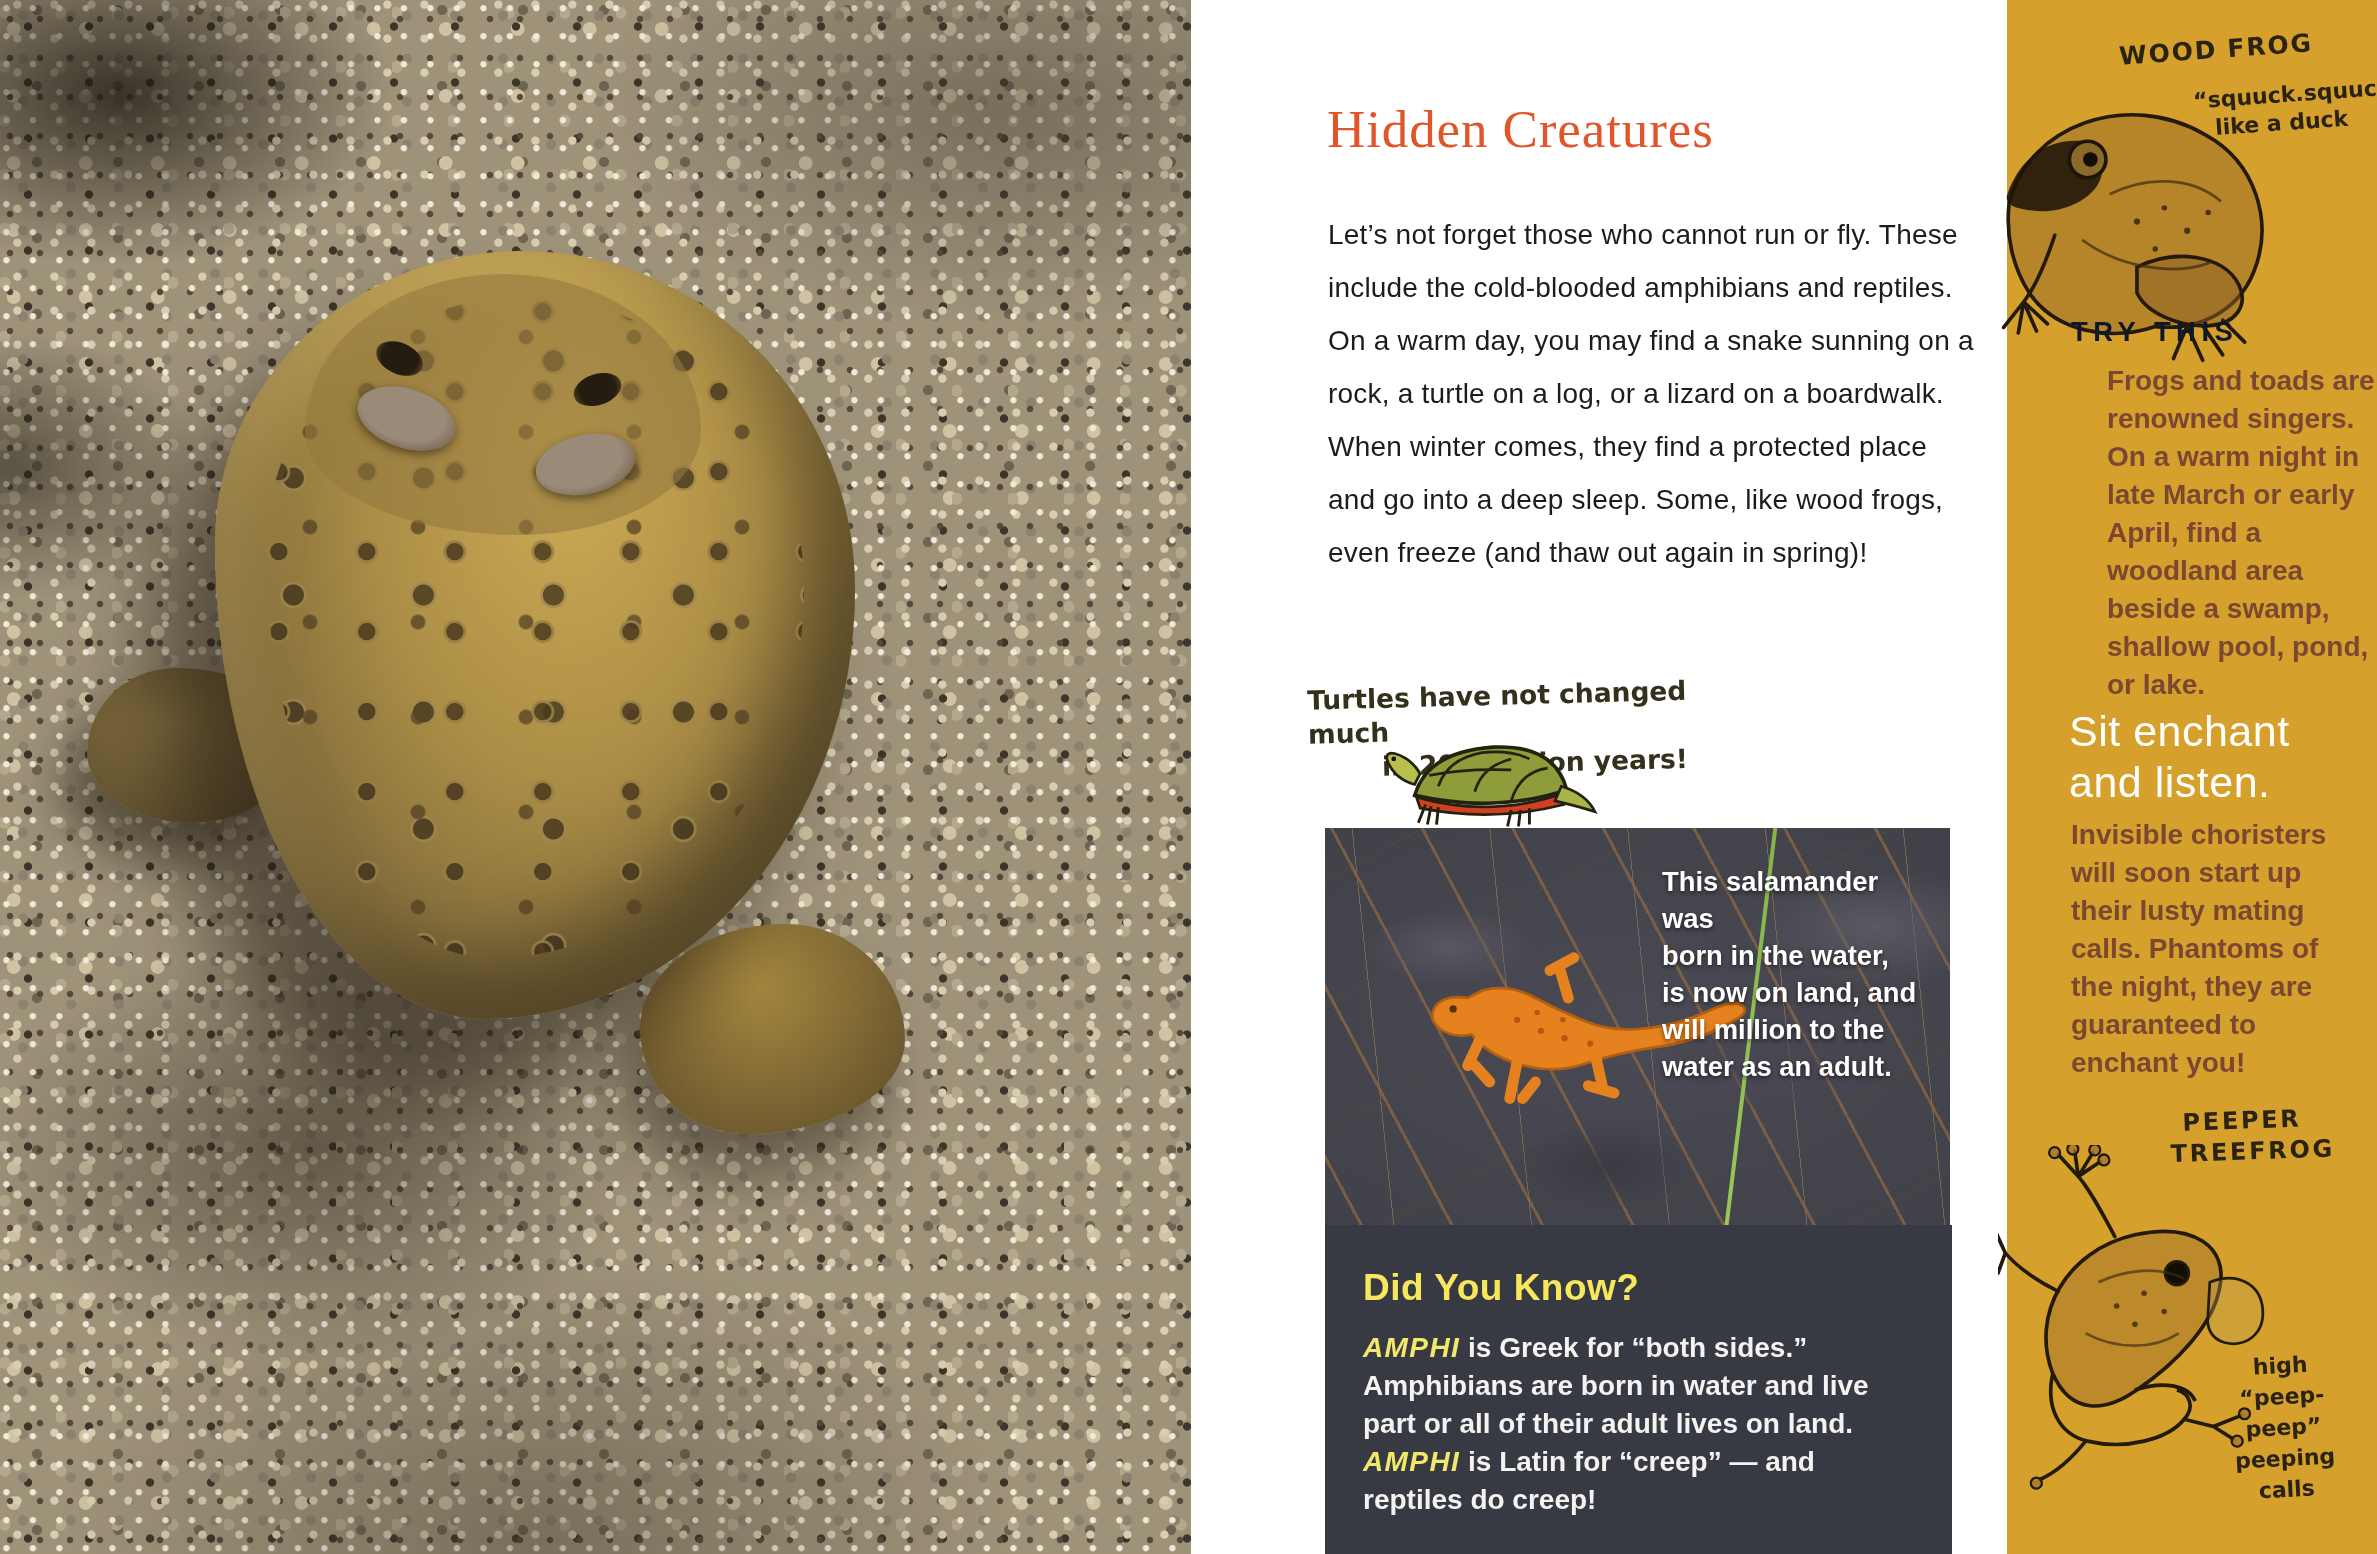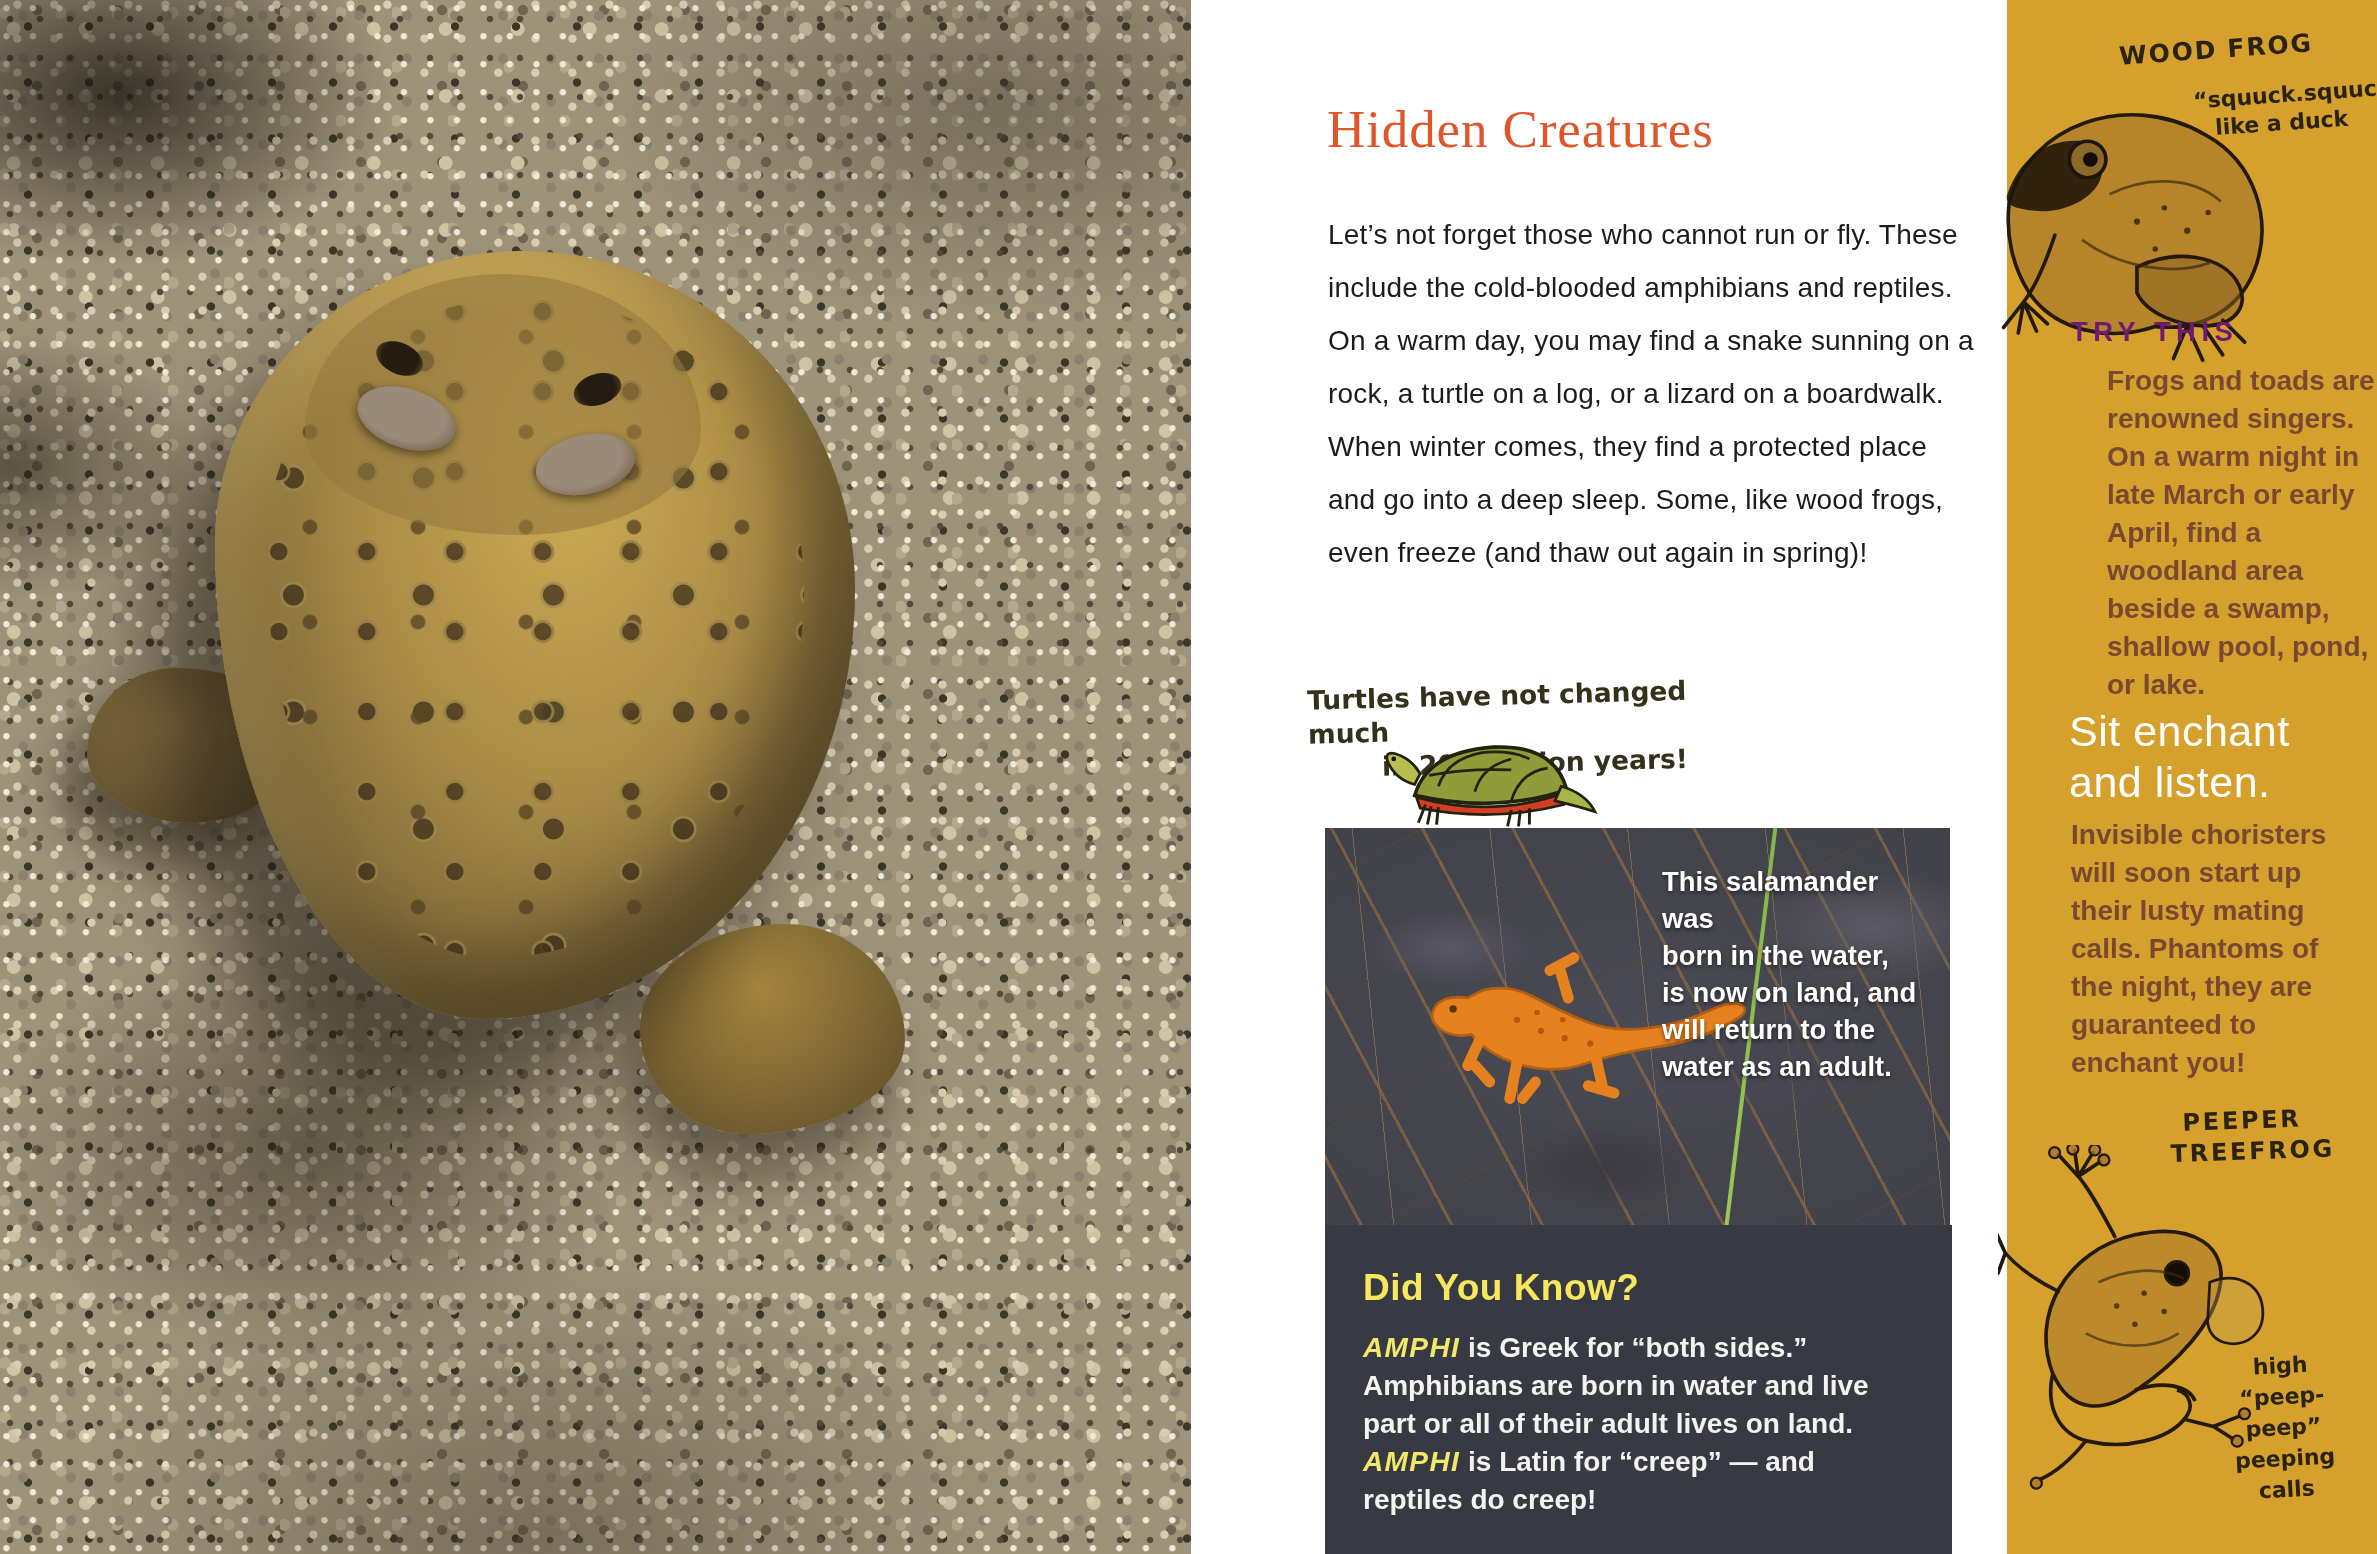--- a/index.html
+++ b/index.html
@@ -148,21 +148,21 @@
   .sidebar { position:absolute; left:2007px; top:0; width:370px; height:1554px; background:#d5a12c; }
   .hand {
     font-family:cursive, "DejaVu Sans", sans-serif;
     color:#2a2212; font-weight:600; position:absolute;
   }
   .wood-frog-label { left:112px; top:35px; font-size:25px; letter-spacing:1.8px; transform:rotate(-4deg); }
   .wood-frog-call  { left:187px; top:80px; font-size:22px; line-height:28px; transform:rotate(-4deg); }
   .wood-frog-call .c2 { display:block; margin-left:20px; }
   .woodfrog-svg { position:absolute; left:-7.3px; top:57px; width:315px; height:320px; }
 
-  .try-this { position:absolute; left:64px; top:316px; font-size:27.4px; font-weight:700; letter-spacing:5.5px; color:#701a75; }
+  .try-this { position:absolute; left:64px; top:316px; font-size:27.4px; font-weight:700; letter-spacing:5.5px; color:#0f172a; }
   .side-par { position:absolute; font-size:28px; font-weight:700; line-height:38px; color:#7b4731; width:289px; left:64px; }
   .par1 { top:362px;margin-left:36px; }
   .listen-head {
     position:absolute; left:62px; top:706px; width:283px;
     font-size:43px; line-height:51px; font-weight:400; color:#ffffff; letter-spacing:0.5px;
   }
   .par2 { top:816px; }
 
   .peeper-label { left:176px; top:1105px; font-size:24px; line-height:31px; letter-spacing:2.7px; transform:rotate(-2deg); }
   .peeper-label .p2 { display:block; margin-left:-12.8px; }
@@ -220,21 +220,21 @@
             <circle cx="176" cy="132" r="3.4"></circle>
             <circle cx="202" cy="140" r="3.4"></circle>
             <circle cx="230" cy="146" r="3.4"></circle>
             <circle cx="172" cy="112" r="3"></circle>
             <circle cx="200" cy="120" r="3"></circle>
           </g>
       </svg>
       <div class="sal-caption">This salamander was
 born in the water,
 is now on land, and
-will return to the
+will million to the
 water as an adult.</div>
     </div>
 
     <div class="dyk">
       <h2>Did You Know?</h2>
       <p class="body"><span class="yel">AMPHI</span><span> is Greek for “both sides.” Amphibians are born in water and live part or all of their adult lives on land. </span><span class="yel">AMPHI</span><span> is Latin for “creep” — and reptiles do creep!</span></p>
     </div>
   </div>
 
   <div class="sidebar">

